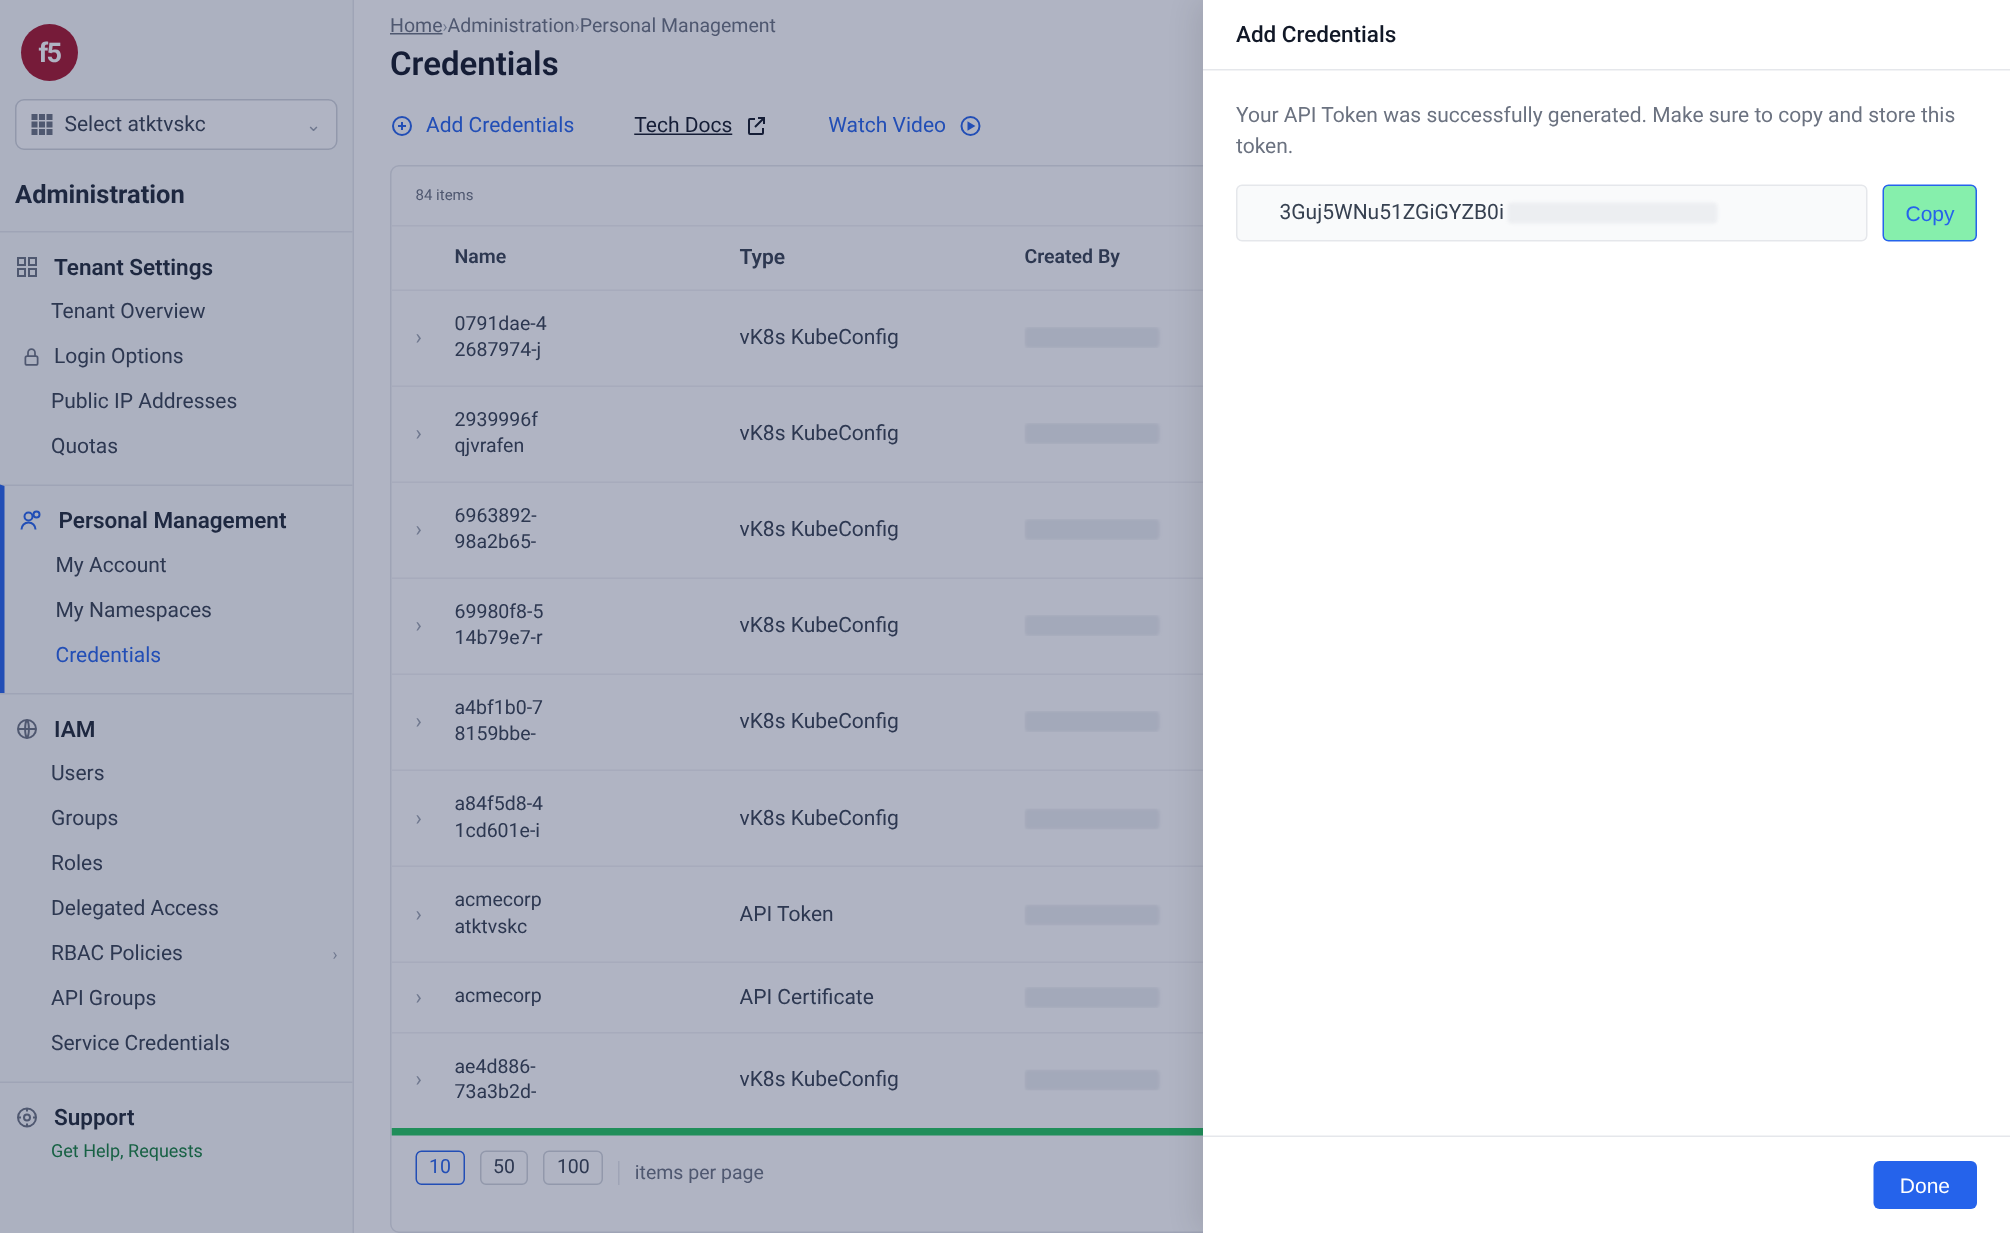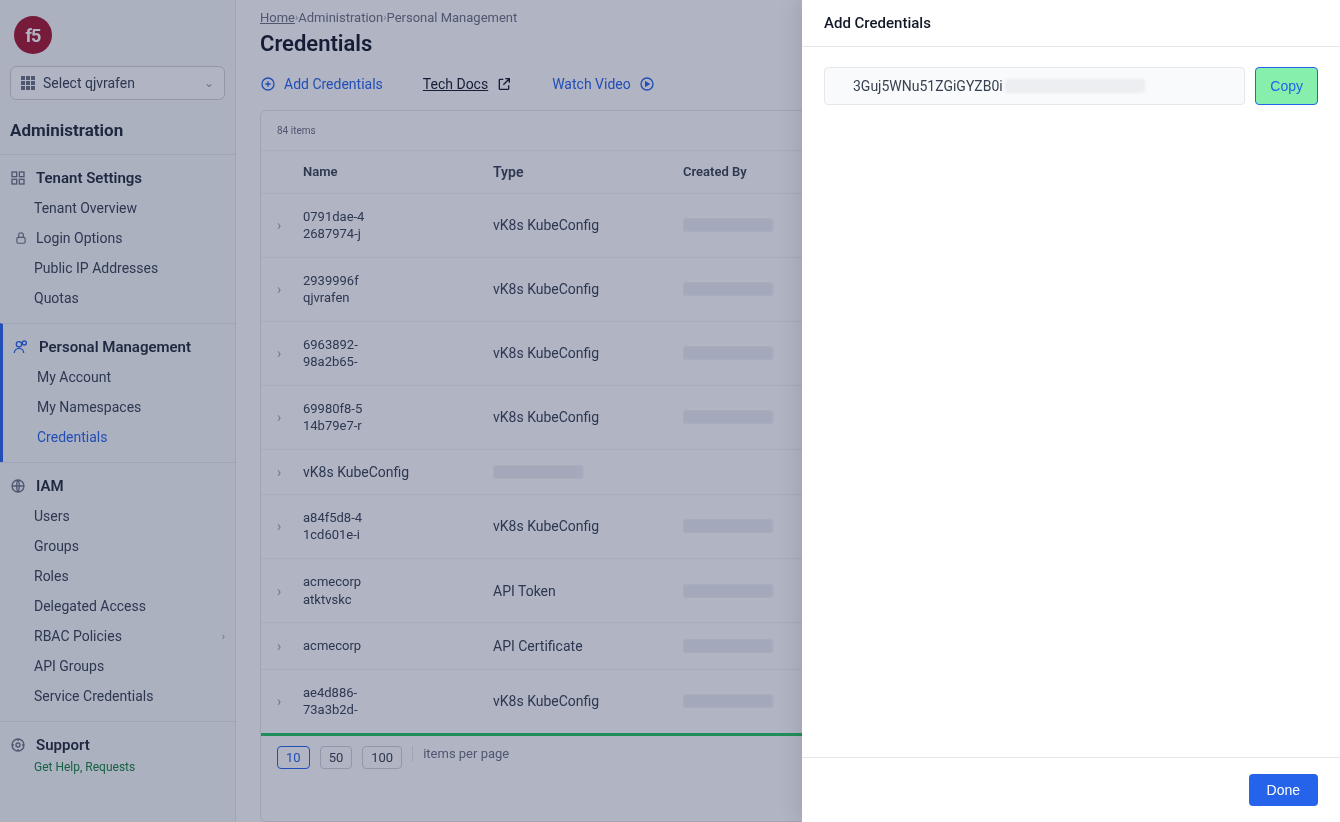--- a/index.html
+++ b/index.html
@@ -168,23 +168,23 @@
   .blurbox {
     display: inline-block;
     background: #eceef1;
     border-radius: 3px;
     filter: blur(1px);
     height: 14px;
     width: 90px;
   }
   .blurboxes { display: flex; gap: 8px; }
   .card-bot {
-    display: flex; align-items: flex-start; gap: 10px;
+    display: flex; align-items: flex-end; gap: 10px;
     padding: 10px 16px;
-    border-top: 3px solid #22c55e;
+    border-top: 5px solid #22c55e;
     font-size: 13px; color: #6b7280;
   }
   .pg {
     border: 1px solid #d1d5db; border-radius: 4px;
     padding: 3px 8px; cursor: pointer; font-size: 13px; color: #374151;
   }
   .pg.active { border-color: #2563eb; color: #2563eb; }
   .divider-v { width: 1px; height: 16px; background: #e5e7eb; }
   
   .overlay {
@@ -250,21 +250,21 @@
 <body>
 
 <div class="app">
 
   <aside class="sidebar">
     <div class="logo-row">
       <div class="f5-logo">f5</div>
     </div>
     <div class="service-select">
       <span class="grid-icon"></span>
-      <span>Select qjvrafen</span>
+      <span>Select atktvskc</span>
       <span class="chev">⌄</span>
     </div>
     <div class="side-title">Administration</div>
 
     <div class="section">
       <div class="section-header">
         <svg class="section-icon" viewBox="0 0 24 24" fill="none" stroke="currentColor" stroke-width="2">
             <rect x="3" y="3" width="7" height="7"></rect>
             <rect x="14" y="3" width="7" height="7"></rect>
             <rect x="3" y="14" width="7" height="7"></rect>
@@ -440,20 +440,23 @@
             </div>
             <div class="cell c-type">vK8s KubeConfig</div>
             <div class="cell c-created">
               <span class="blurboxes">
                 <span class="blurbox"></span>
               </span>
             </div>
           </div>
           <div class="trow">
             <div class="cell c-exp">›</div>
+            <div class="cell c-name">
+              <div class="name-val">a4bf1b0-7<br>8159bbe-</div>
+            </div>
             <div class="cell c-type">vK8s KubeConfig</div>
             <div class="cell c-created">
               <span class="blurboxes">
                 <span class="blurbox"></span>
               </span>
             </div>
           </div>
           <div class="trow">
             <div class="cell c-exp">›</div>
             <div class="cell c-name">
@@ -511,20 +514,21 @@
         <span>items per page</span>
       </div>
     </div>
   </main>
 </div>
 
 <div class="overlay"></div>
 <div class="panel">
   <div class="panel-head">Add Credentials</div>
   <div class="panel-body">
+    <div class="panel-msg">Your API Token was successfully generated. Make sure to copy and store this token.</div>
     <div class="token-row">
       <div class="token-box">
         <span>3Guj5WNu51ZGiGYZB0i</span>
           <span class="token-blur"></span>
       </div>
       <button class="copy-btn">Copy</button>
     </div>
   </div>
   <div class="panel-foot">
     <button class="done-btn">Done</button>

